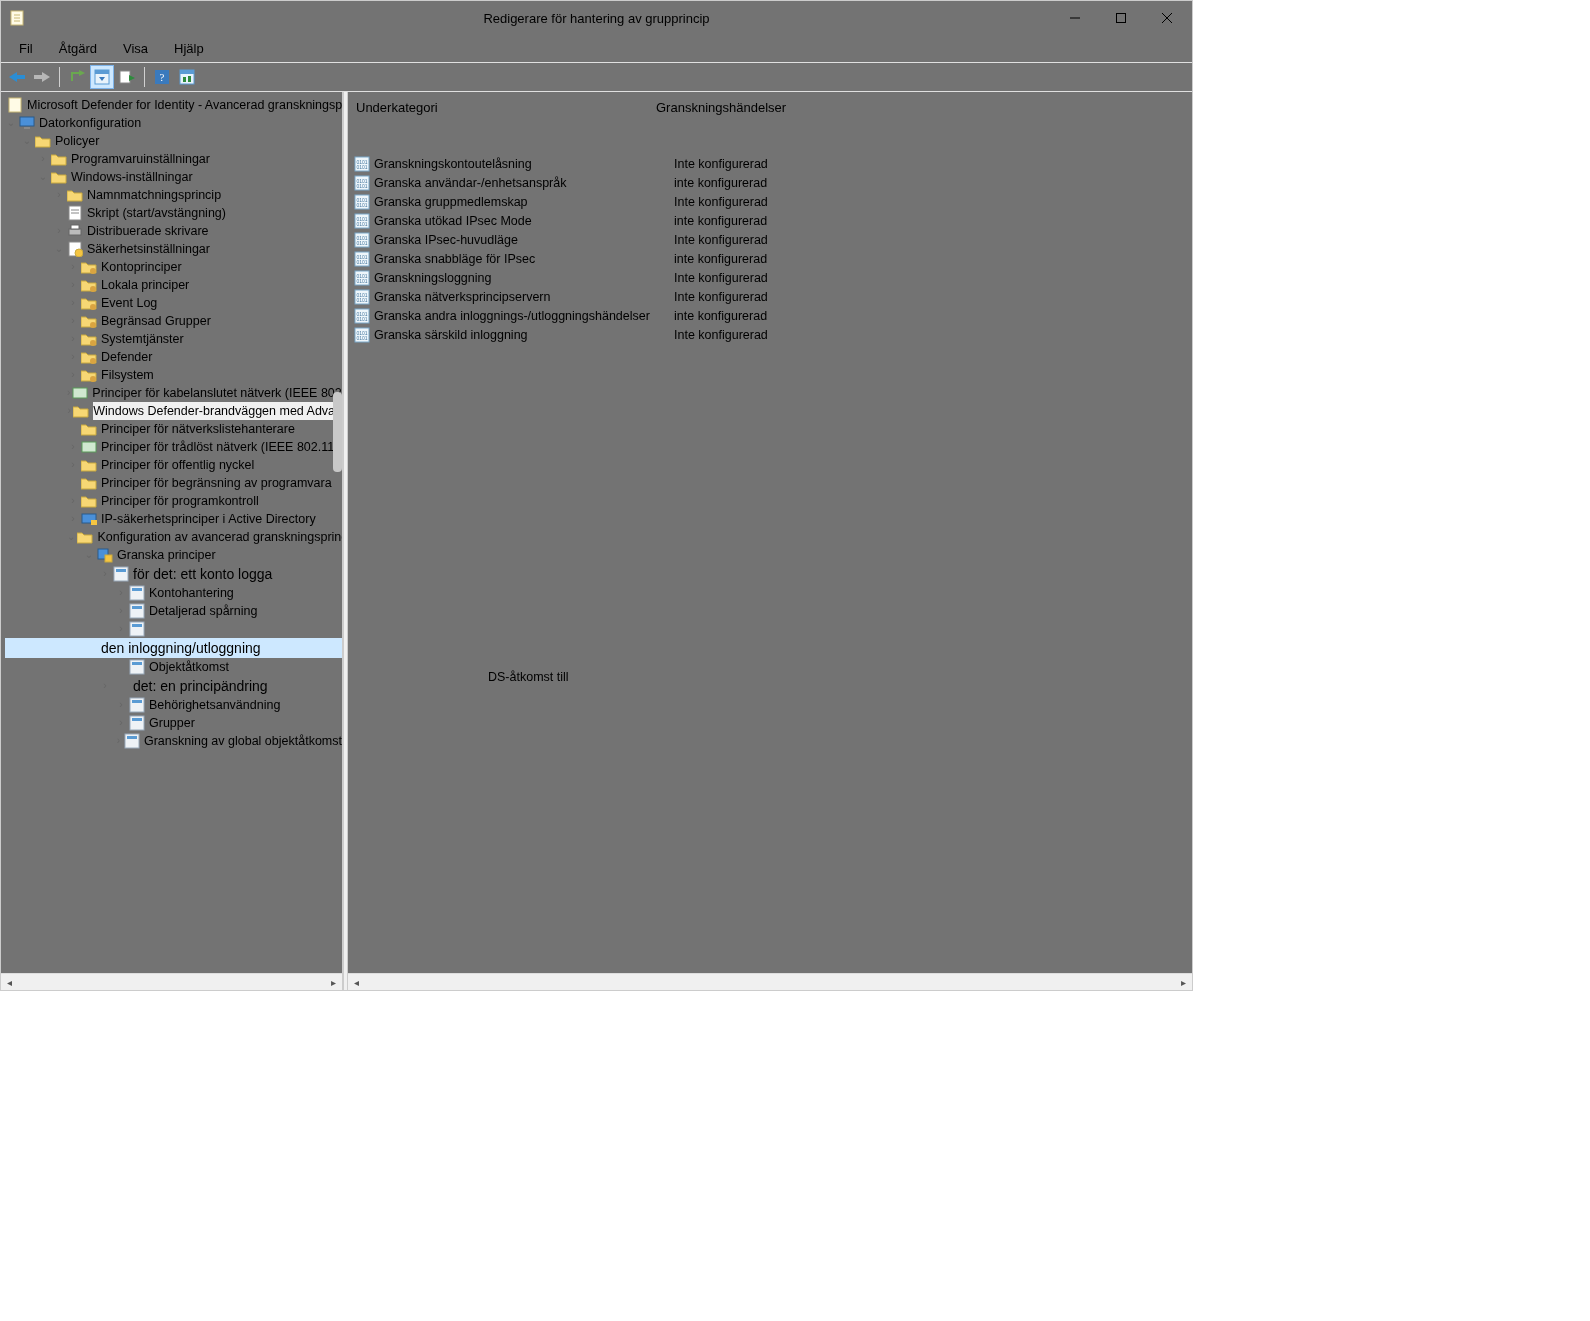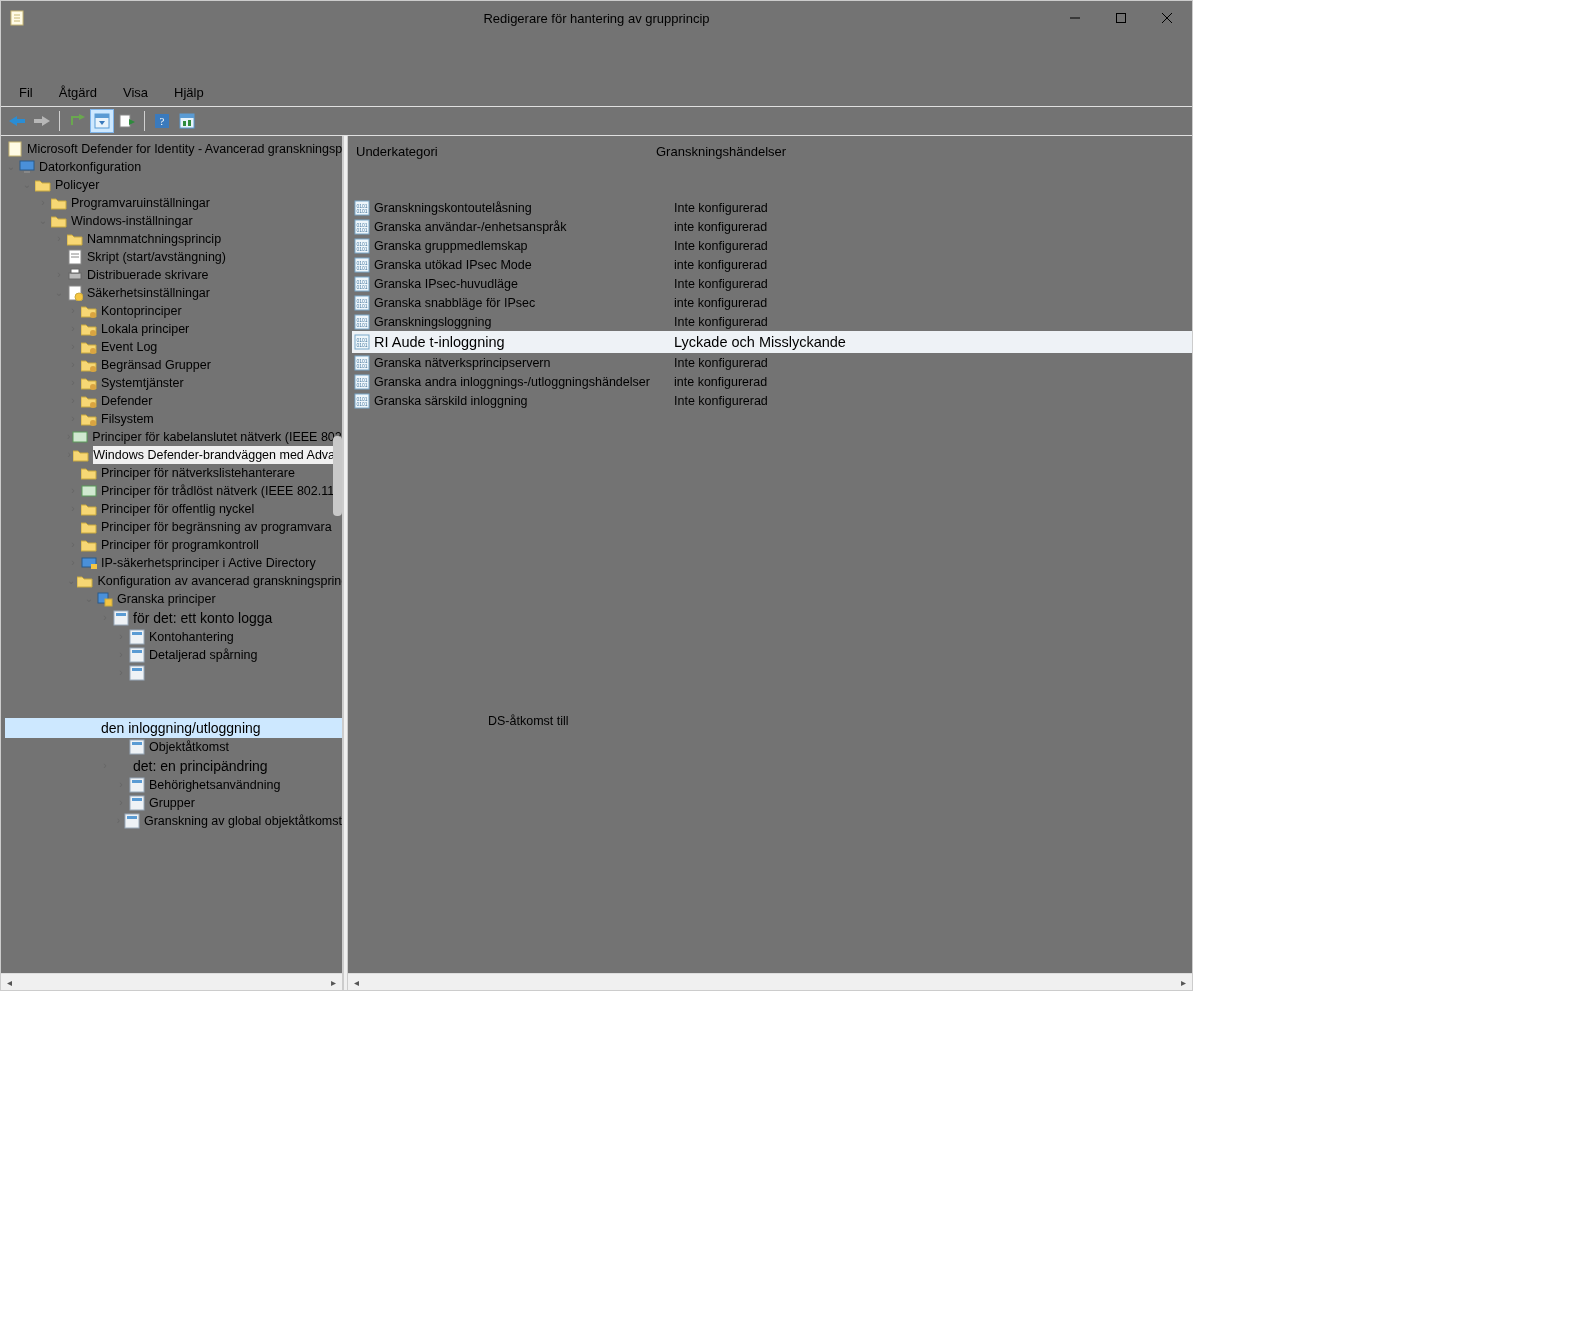--- a/index.html
+++ b/index.html
@@ -46,21 +46,20 @@
     display: flex; align-items: center; justify-content: center;
     font-family: "Segoe MDL2 Assets", sans-serif;
     font-size: 11px;
   }
   
   .menubar {
     display: flex;
     padding: 2px 6px;
     gap: 2px;
     font-size: 13px;
-    margin-top: 44px;
   }
   .menubar .menu-item {
     padding: 4px 12px;
   }
   
   .toolbar {
     display: flex;
     align-items: center;
     padding: 2px 4px;
     border-top: 1px solid #e0e0e0;
@@ -117,21 +116,20 @@
     margin-right: 2px;
   }
   .tree-row .ticon {
     width: 16px; height: 16px;
     margin-right: 4px;
     display: inline-flex; align-items: center; justify-content: center;
     flex-shrink: 0;
   }
   .tree-row.selected {
     background: #cde8ff;
-    margin-top: 36px;
   }
   .indent-0 { padding-left: 0px; }
   .indent-1 { padding-left: 16px; }
   .indent-2 { padding-left: 32px; align-items: center; }
   .indent-3 { padding-left: 48px; }
   .indent-4 { padding-left: 62px; }
   .indent-5 { padding-left: 78px; }
   .indent-6 { padding-left: 94px; }
   .indent-7 { padding-left: 110px; }
   .tree-row.hastw .twisty::before { content: "›"; color:#666; }
@@ -747,31 +745,20 @@
             <span class="licon">
               <svg width="16" height="16">
                 <rect x="1" y="1" width="14" height="14" fill="#eef6fb" stroke="#7aa8c9"></rect>
                 <text x="8" y="8" text-anchor="middle" font-size="5" fill="#4a7aa0">0101</text>
                 <text x="8" y="13" text-anchor="middle" font-size="5" fill="#4a7aa0">0101</text>
               </svg>
             </span>
             <span class="col-a">Granskningsloggning</span>
             <span class="col-b">Inte konfigurerad</span>
           </div>
-          <div class="list-row selected big">
-            <span class="licon">
-              <svg width="16" height="16">
-                <rect x="1" y="1" width="14" height="14" fill="#eef6fb" stroke="#7aa8c9"></rect>
-                <text x="8" y="8" text-anchor="middle" font-size="5" fill="#4a7aa0">0101</text>
-                <text x="8" y="13" text-anchor="middle" font-size="5" fill="#4a7aa0">0101</text>
-              </svg>
-            </span>
-            <span class="col-a">RI Aude t-inloggning</span>
-            <span class="col-b">Lyckade och   Misslyckande</span>
-          </div>
           <div class="list-row">
             <span class="licon">
               <svg width="16" height="16">
                 <rect x="1" y="1" width="14" height="14" fill="#eef6fb" stroke="#7aa8c9"></rect>
                 <text x="8" y="8" text-anchor="middle" font-size="5" fill="#4a7aa0">0101</text>
                 <text x="8" y="13" text-anchor="middle" font-size="5" fill="#4a7aa0">0101</text>
               </svg>
             </span>
             <span class="col-a">Granska nätverksprincipservern</span>
             <span class="col-b">Inte konfigurerad</span>

